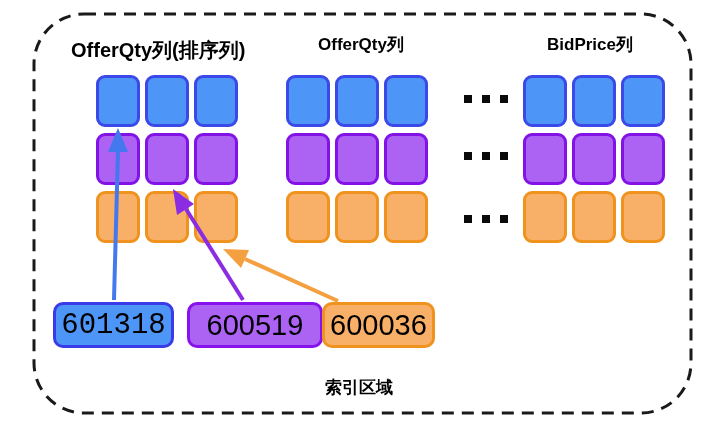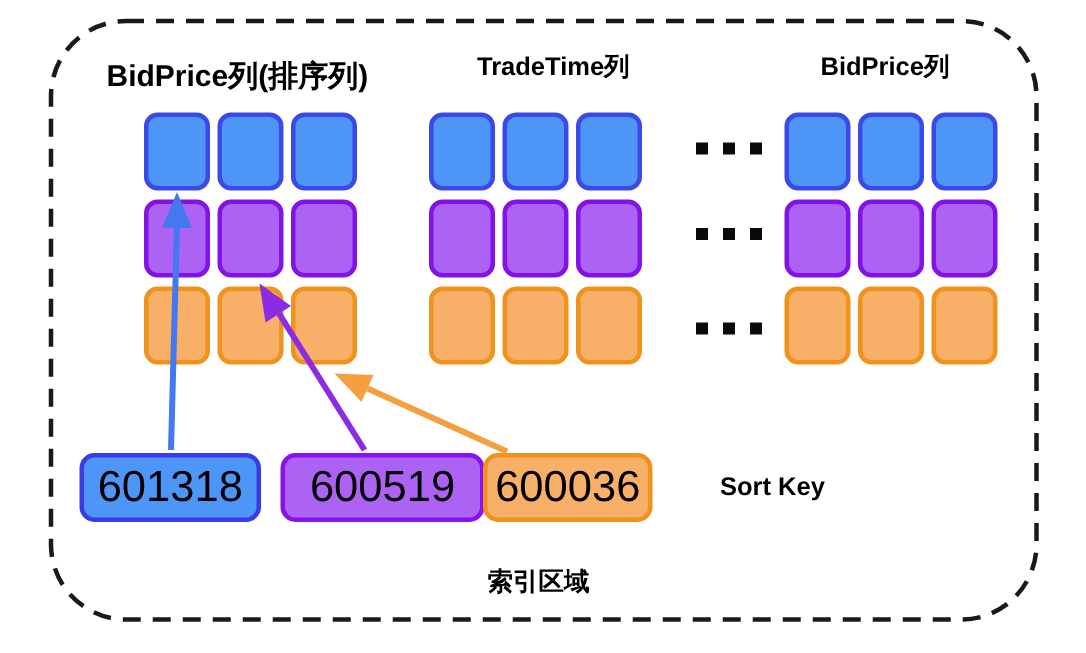--- a/index.html
+++ b/index.html
@@ -64,22 +64,22 @@
     white-space:nowrap;z-index:2;
   }
   #sort-key-label{left:480px;top:315px;}
   #region-label{left:325px;top:376px;}
 </style>
 </head>
 <body>
 
 <div class="canvas">
 
-  <div class="col-label big" id="label-col-1">BidPrice列(排序列)</div>
-  <div class="col-label small" id="label-col-2">TradeTime列</div>
+  <div class="col-label big" id="label-col-1">OfferQty列(排序列)</div>
+  <div class="col-label small" id="label-col-2">OfferQty列</div>
   <div class="col-label small" id="label-col-3">BidPrice列</div>
 
   <div class="grid-group" id="grid-1">
       <div class="cell" style="background-color: rgb(77, 150, 247); border-color: rgb(58, 73, 232);"></div>
       <div class="cell" style="background-color: rgb(77, 150, 247); border-color: rgb(58, 73, 232);"></div>
       <div class="cell" style="background-color: rgb(77, 150, 247); border-color: rgb(58, 73, 232);"></div>
       <div class="cell" style="background-color: rgb(172, 99, 244); border-color: rgb(131, 18, 230);"></div>
       <div class="cell" style="background-color: rgb(172, 99, 244); border-color: rgb(131, 18, 230);"></div>
       <div class="cell" style="background-color: rgb(172, 99, 244); border-color: rgb(131, 18, 230);"></div>
       <div class="cell" style="background-color: rgb(248, 176, 105); border-color: rgb(240, 146, 30);"></div>
@@ -118,25 +118,24 @@
     <div class="dot"></div>
     <div class="dot"></div>
     <div class="dot"></div>
   </div>
   <div class="ellipsis-row" id="dots-3">
     <div class="dot"></div>
     <div class="dot"></div>
     <div class="dot"></div>
   </div>
 
-  <div class="key-box" id="key-1" style="background-color: rgb(77, 150, 247); border-color: rgb(58, 59, 232);">601318</div>
+  <div class="key-box" id="key-1" style="background-color: rgb(77, 150, 247); border-color: rgb(58, 59, 232); font-family: Liberation Mono, monospace;">601318</div>
   <div class="key-box" id="key-2" style="background-color: rgb(172, 99, 244); border-color: rgb(135, 18, 236);">600519</div>
   <div class="key-box" id="key-3" style="background-color: rgb(248, 176, 105); border-color: rgb(240, 146, 30);">600036</div>
 
-  <div class="txt-label" id="sort-key-label">Sort Key</div>
   <div class="txt-label" id="region-label">索引区域</div>
 
   <svg class="overlay" width="724" height="435" viewBox="0 0 724 435">
     <rect x="34" y="14" width="657" height="399" rx="50" ry="50" fill="none" stroke-width="3" stroke-dasharray="12 8" stroke="#1A1A1A"></rect>
 
     <line x1="114" y1="300" x2="118" y2="150" stroke-width="4" stroke="#4378EF"></line>
     <polygon points="118,128 128,152 108,152" fill="#4378EF"></polygon>
 
     <line x1="243" y1="300" x2="186" y2="209" stroke-width="4" stroke="#8B2BE2"></line>
     <polygon points="173,189 194,204 177,215" fill="#8B2BE2"></polygon>

